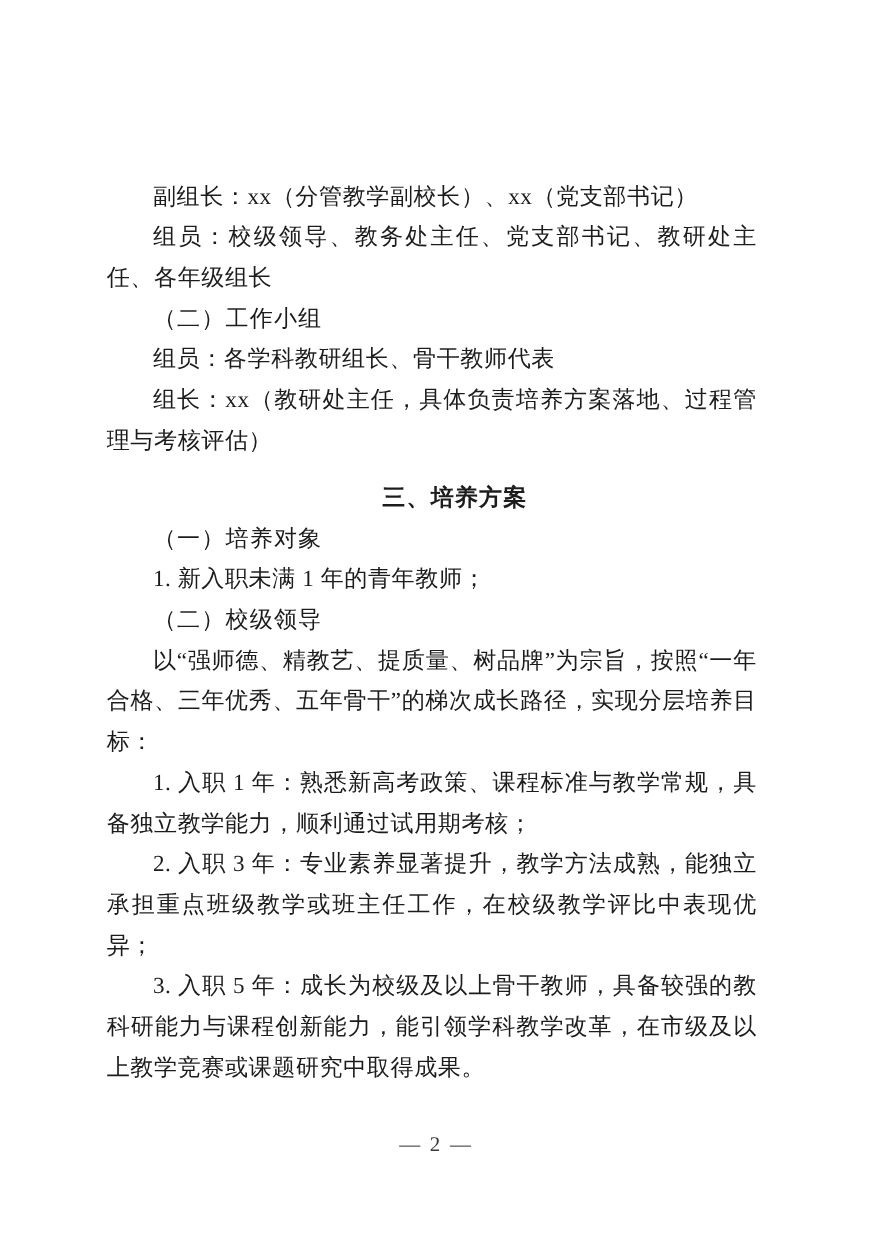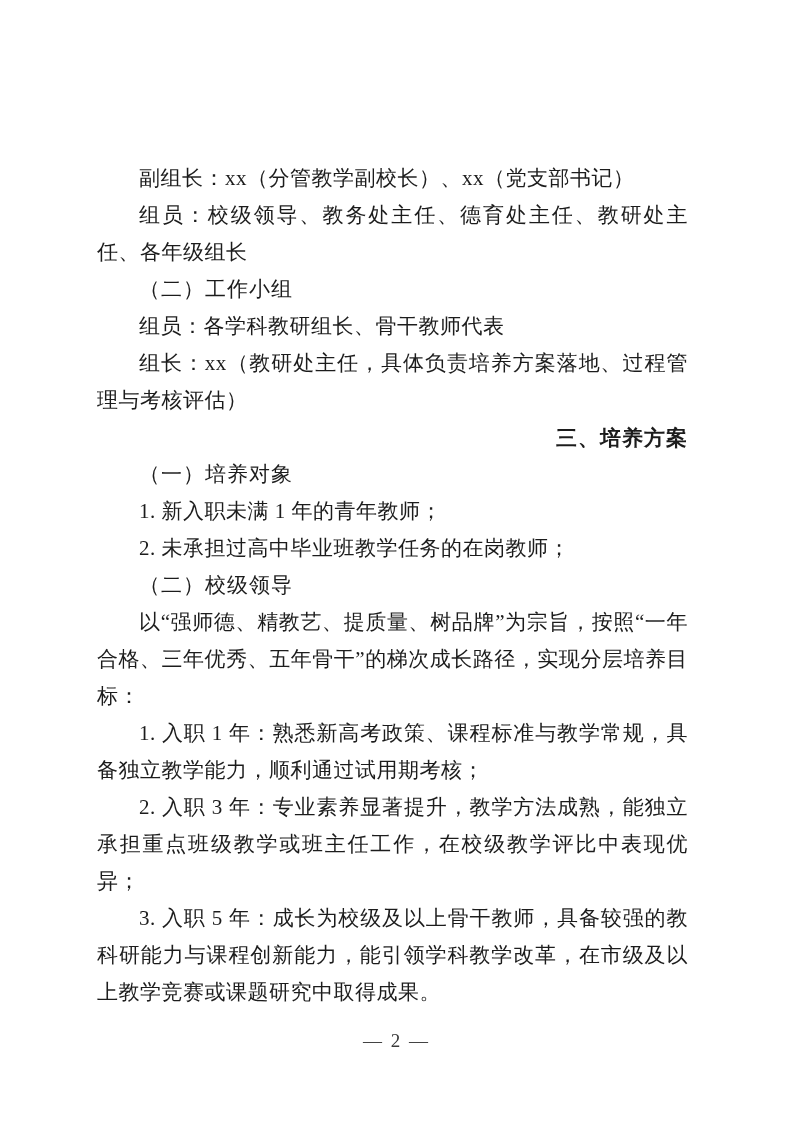--- a/index.html
+++ b/index.html
@@ -27,22 +27,23 @@
     font-size: 21px;
     line-height: 37px;
     text-align: justify;
     text-indent: 2em;
     letter-spacing: 0.5px;
     color: #1c1c1c;
   }
   .content p.h1 {
     font-family: "Liberation Sans", "DejaVu Sans", sans-serif;
     font-weight: bold;
-    text-align: right;
+    text-align: center;
     letter-spacing: 1px;
+    margin-top: 15px;
   }
   .content p.h2 {
     font-weight: normal;
     text-align: left;
     letter-spacing: 1px;
   }
   .footer {
     position: absolute;
     left: 0;
     top: 1030px;
@@ -53,28 +54,27 @@
     color: #3a3a3a;
     font-family: "Liberation Serif", "DejaVu Serif", serif;
   }
 </style>
 </head>
 <body>
 
 <div class="page">
   <div class="content">
     <p class="body">副组长：xx（分管教学副校长）、xx（党支部书记）</p>
-    <p class="body">组员：校级领导、教务处主任、德育处主任、教研处主任、各年级组长</p>
+    <p class="body">组员：校级领导、教务处主任、党支部书记、教研处主任、各年级组长</p>
     <p class="h2">（二）工作小组</p>
     <p class="body">组员：各学科教研组长、骨干教师代表</p>
     <p class="body">组长：xx（教研处主任，具体负责培养方案落地、过程管理与考核评估）</p>
     <p class="h1">三、培养方案</p>
     <p class="h2">（一）培养对象</p>
     <p class="body">1. 新入职未满 1 年的青年教师；</p>
-    <p class="body">2. 未承担过高中毕业班教学任务的在岗教师；</p>
     <p class="h2">（二）校级领导</p>
     <p class="body">以“强师德、精教艺、提质量、树品牌”为宗旨，按照“一年合格、三年优秀、五年骨干”的梯次成长路径，实现分层培养目标：</p>
     <p class="body">1. 入职 1 年：熟悉新高考政策、课程标准与教学常规，具备独立教学能力，顺利通过试用期考核；</p>
     <p class="body">2. 入职 3 年：专业素养显著提升，教学方法成熟，能独立承担重点班级教学或班主任工作，在校级教学评比中表现优异；</p>
     <p class="body">3. 入职 5 年：成长为校级及以上骨干教师，具备较强的教科研能力与课程创新能力，能引领学科教学改革，在市级及以上教学竞赛或课题研究中取得成果。</p>
   </div>
   <div class="footer">— 2 —</div>
 </div>
 
 </body></html>

